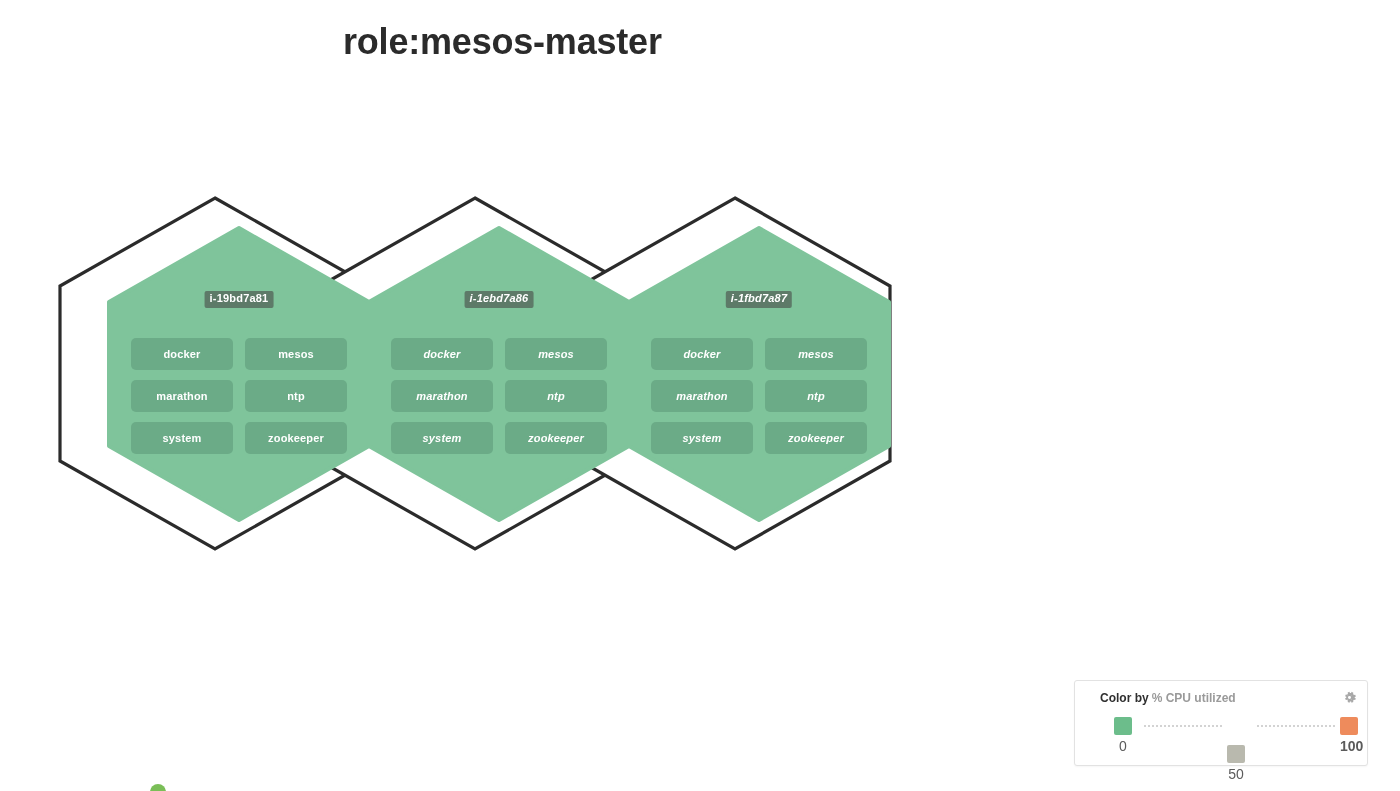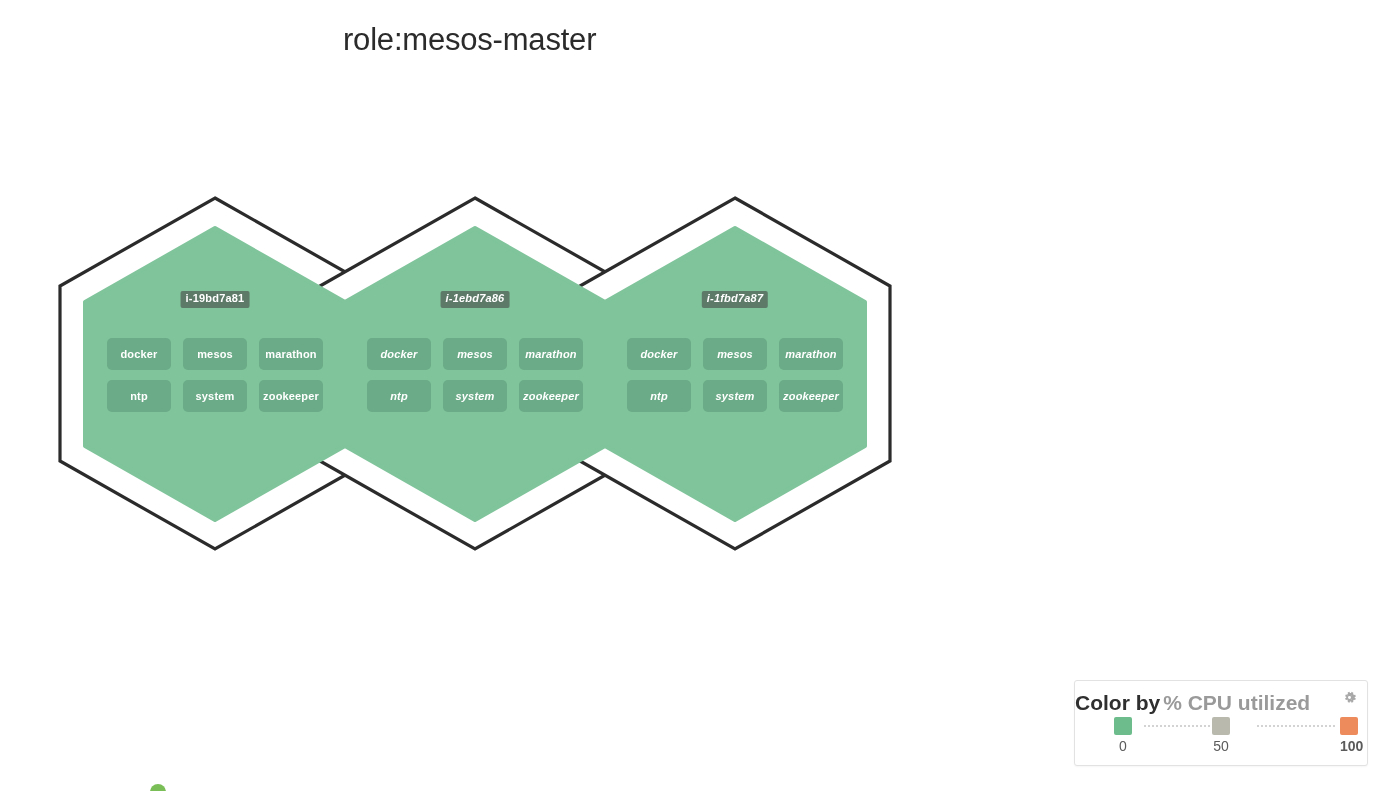--- a/index.html
+++ b/index.html
@@ -14,22 +14,22 @@
     overflow: hidden;
     font-family: "Liberation Sans", sans-serif;
     -webkit-font-smoothing: antialiased;
   }
 
   
   #page-title {
     position: absolute;
     left: 343px;
     top: 24px;
-    font-size: 31px;
-    font-weight: 400;
+    font-size: 36px;
+    font-weight: 700;
     color: #2b2b2b;
     letter-spacing: -0.2px;
     white-space: nowrap;
     line-height: 1;
   }
 
   
   #hex-canvas {
     position: absolute;
     left: 60px;
@@ -43,20 +43,21 @@
     top: 0;
     width: 840px;
     height: 360px;
     overflow: visible;
   }
 
   .node {
     position: absolute;
     width: 264px;
     height: 296px;
+    margin-left: 24px;
   }
   .node .inner-hex {
     position: absolute;
     left: 0;
     top: 0;
     width: 264px;
     height: 296px;
     overflow: visible;
   }
   .node .hex-label {
@@ -74,21 +75,21 @@
     white-space: nowrap;
     line-height: 1.05;
     z-index: 3;
   }
   .node .svc-grid {
     position: absolute;
     left: 24px;
     top: 112px;
     width: 216px;
     display: grid;
-    grid-template-columns: 1fr 1fr 1fr;
+    grid-template-columns: 1fr 1fr;
     grid-gap: 10px 12px;
     z-index: 2;
   }
   .svc {
     height: 32px;
     border-radius: 5px;
     background: #6bab87;
     color: #ffffff;
     font-size: 11px;
     font-weight: 700;
@@ -107,23 +108,23 @@
     width: 294px;
     height: 86px;
     background: #ffffff;
     border: 1px solid #e2e2e2;
     border-radius: 3px;
     box-sizing: border-box;
     box-shadow: 0 1px 2px rgba(0,0,0,0.04);
   }
   #legend .legend-title {
     position: absolute;
-    left: 0;
+    left: 25px;
     top: 11px;
-    font-size: 21px;
+    font-size: 12px;
     white-space: nowrap;
     line-height: 1;
   }
   #legend .legend-title .lt-strong {
     font-weight: 700;
     color: #2f2f2f;
   }
   #legend .legend-title .lt-muted {
     font-weight: 700;
     color: #9a9a9a;
@@ -159,21 +160,21 @@
   }
   #legend .stop .stop-val {
     display: block;
     margin-top: 4px;
     font-size: 14px;
     color: #5b5b5b;
     line-height: 1;
     white-space: nowrap;
   }
   #legend .stop.s0  { left: 26px; }
-  #legend .stop.s50 { left: 124px; }
+  #legend .stop.s50 { left: 139px; margin-top: 28px; }
   #legend .stop.s100{ left: 252px; font-weight: bold; }
   #legend .dots {
     position: absolute;
     top: 8px;
     height: 2px;
     border-top: 2px dotted #d3d3d3;
   }
   #legend .dots.d1 { left: 56px;  width: 78px; }
   #legend .dots.d2 { left: 169px; width: 78px; }
 

